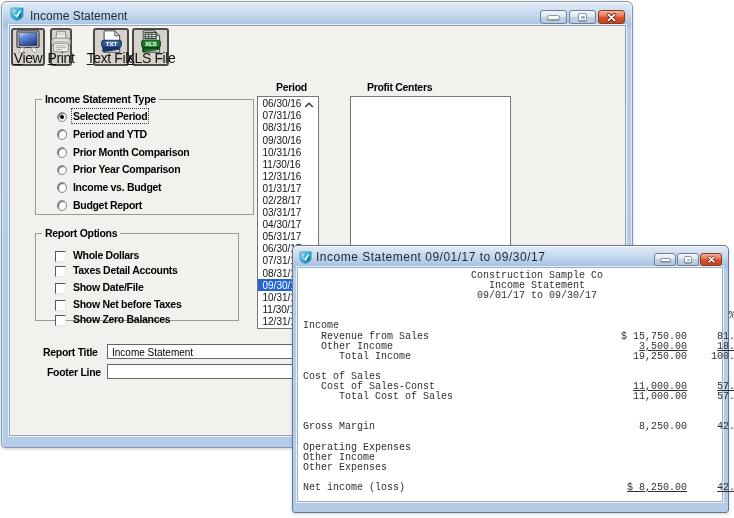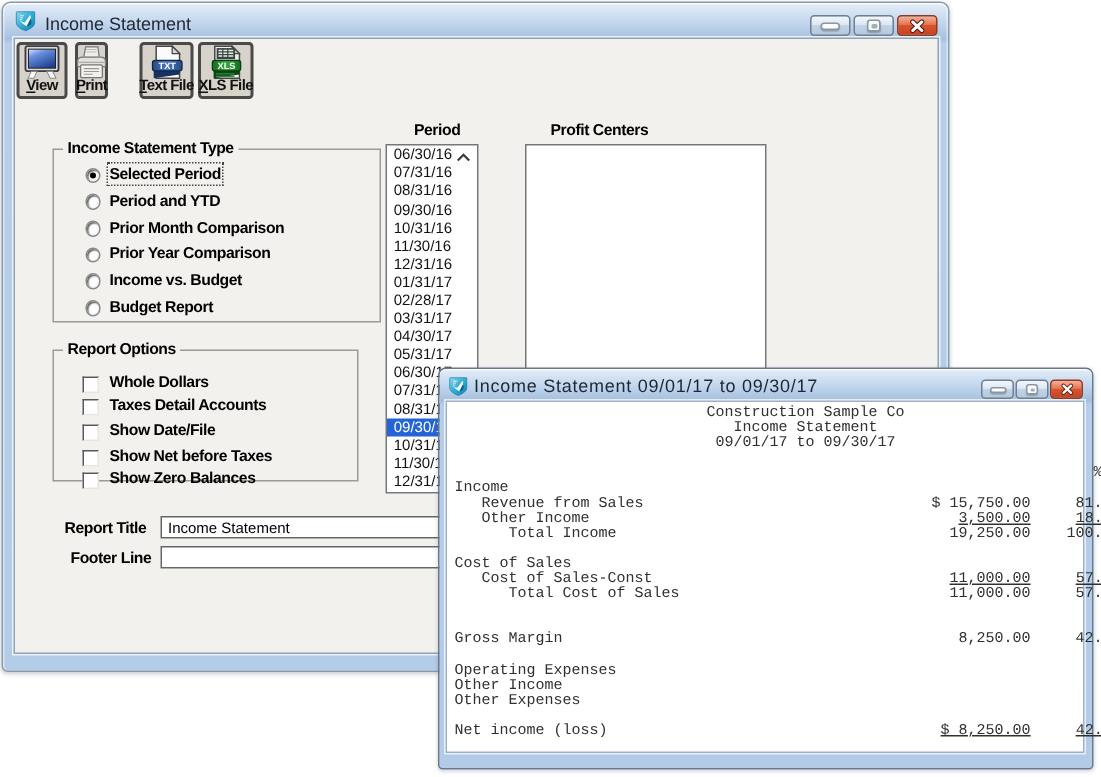--- a/index.html
+++ b/index.html
@@ -12,21 +12,21 @@
 .cap { width:27px; height:14px; border:1px solid #707f92; border-radius:3px;
   background:linear-gradient(#f2f7fc 0%, #dce7f2 45%, #c2d3e5 50%, #b5c9de 100%);
   display:flex; align-items:center; justify-content:center; }
 .caps.small { gap:1px; } .caps.small .cap { width:22px; height:13px; } .caps.small svg { width:11px; height:9px; } .caps.small .gmin { width:11px; height:4px; } .caps.small .gmax { width:8px; height:7px; }
 .capc { background:linear-gradient(#f5b09e 0%, #e4754f 45%, #d9532f 50%, #c7431f 100%); border-color:#8c3a22; }
 .gmin { width:13px; height:5px; background:#fdfdfd; border:1px solid #8a96a4; border-radius:2.5px; box-shadow:0 1px 1px rgba(0,0,0,0.25); }
 .gmax { width:9px; height:8px; background:#fdfdfd; border:1px solid #8a96a4; border-radius:2px; box-shadow:0 1px 1px rgba(0,0,0,0.25); position:relative; }
 .gmax:after { content:""; position:absolute; left:1.5px; top:1.5px; right:1.5px; bottom:1.5px; background:#9fb0bd; border-radius:1px; }
 .tbtn { height:38px; background:#d7d3cb; border:2px solid #4a4a48; border-radius:3px;
   display:flex; flex-direction:column; align-items:center; }
-.tbtn .tl { font-size:10px; letter-spacing:-0.4px; color:#111; line-height:10px; margin-top:auto; margin-bottom:1px; white-space:nowrap;font-weight:bold; }
+.tbtn .tl { font-size:14px; letter-spacing:-0.4px; color:#111; line-height:10px; margin-top:auto; margin-bottom:1px; white-space:nowrap; }
 .glbl, .lbl { font-weight:bold; font-size:10.5px; letter-spacing:-0.3px; color:#000; white-space:nowrap; line-height:13px; }
 .gbox { border:1px solid #9a9a9a; }
 .gcap { position:absolute; top:-7px; left:6px; background:#f2f1ee; padding:0 3px; font-weight:bold; font-size:10.5px; letter-spacing:-0.3px; white-space:nowrap; }
 .radio { width:10.5px; height:10.5px; border-radius:50%; background:#fff;
   border:1px solid #8a8a8a; box-shadow:inset 1px 1px 1px rgba(60,60,60,0.8), inset -1px -1px 0 #f8f8f8;
   display:flex; align-items:center; justify-content:center; }
 .rdot { width:4px; height:4px; border-radius:50%; background:#000; }
 .cb { width:11px; height:11px; background:#fff;
   border-top:1.5px solid #585858; border-left:1.5px solid #585858; border-right:1.5px solid #e8e5e0; border-bottom:1.5px solid #e8e5e0; }
 .inp { background:#fff; border:1px solid #666; font-size:10px; color:#000; padding:2px 4px; line-height:11px; }

